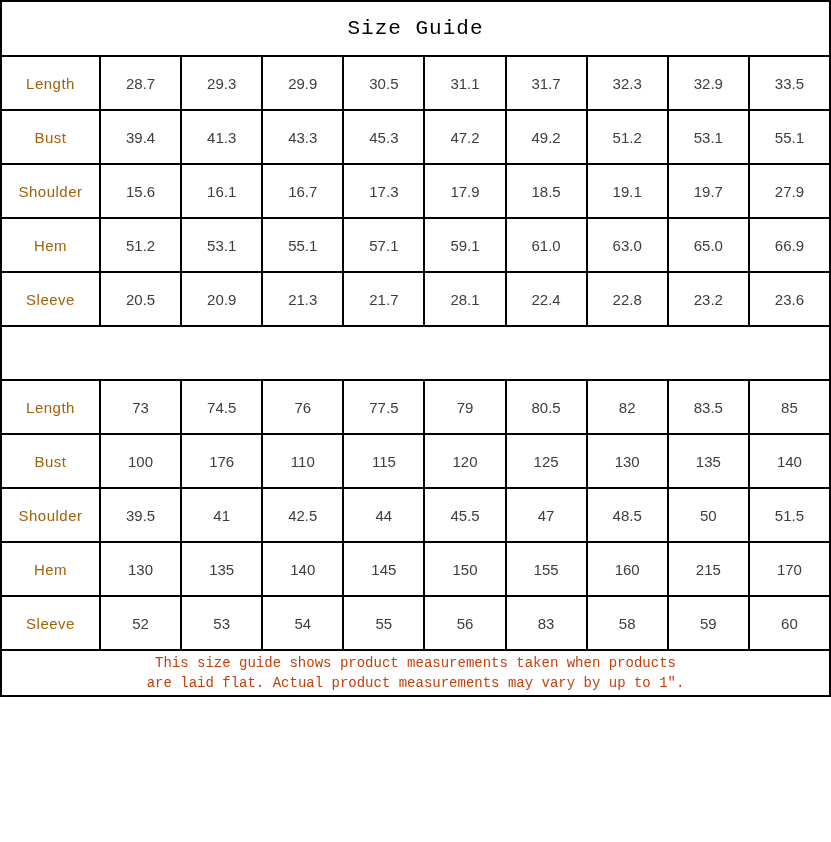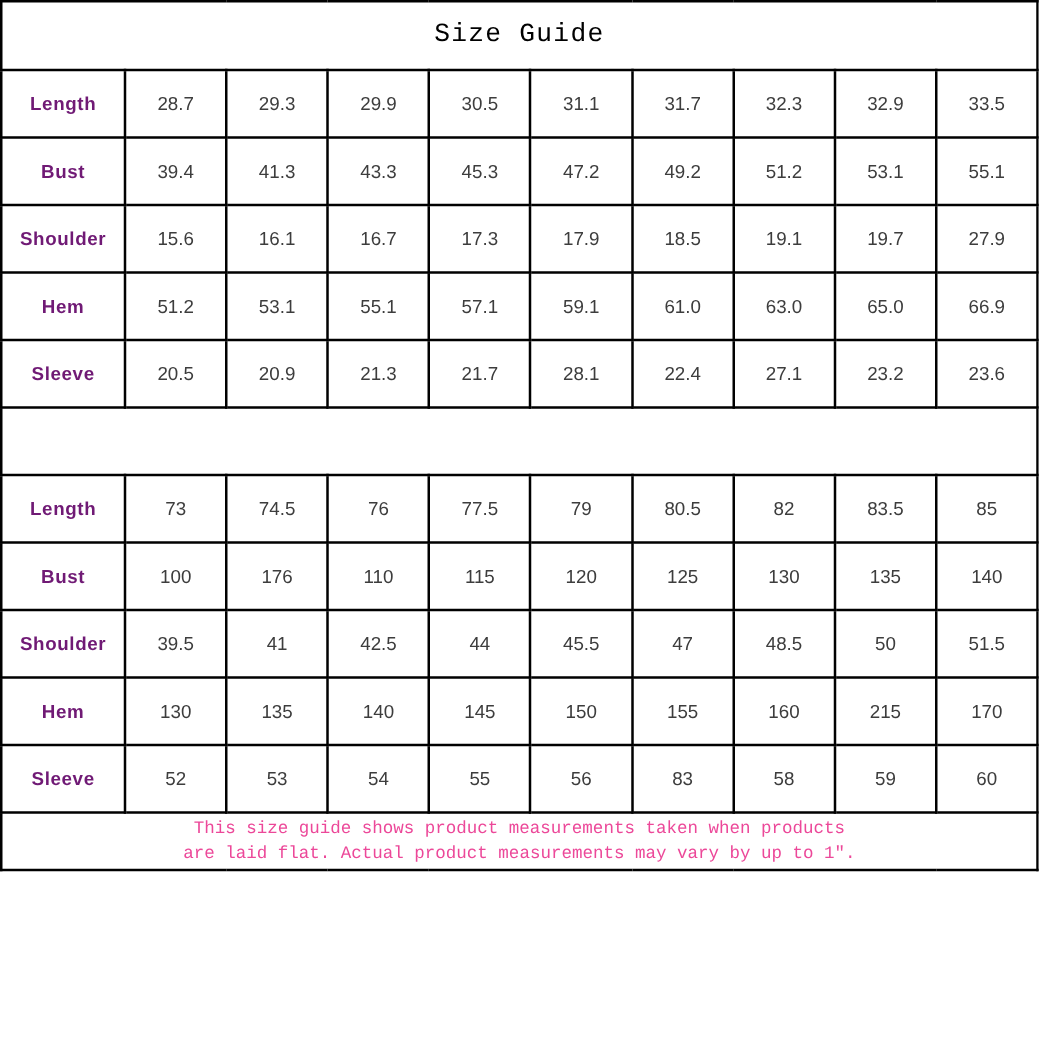--- a/index.html
+++ b/index.html
@@ -39,32 +39,32 @@
     font-size: 15px;
     color: #000000;
     letter-spacing: 0.5px;
   }
   tr.data-row td {
     height: 52px;
     font-size: 15px;
     color: #3d3d3d;
   }
   tr.data-row td.row-label {
-    font-weight: bold;
-    color: #701a75;
+    font-weight: normal;
+    color: #a16207;
     letter-spacing: 0.5px;
   }
   tr.gap-row td {
     height: 52px;
   }
   tr.footer-row td {
     height: 44px;
     font-family: "Liberation Mono", "DejaVu Sans Mono", monospace;
     font-size: 14px;
-    color: #ec4899;
+    color: #c2410c;
     line-height: 20px;
   }
 </style>
 </head>
 <body>
 
 <div class="page">
   <table class="size-guide">
     <colgroup>
       <col style="width:99px">
@@ -134,21 +134,21 @@
       <td>66.9</td>
     </tr>
     <tr class="data-row">
       <td class="row-label">Sleeve</td>
       <td>20.5</td>
       <td>20.9</td>
       <td>21.3</td>
       <td>21.7</td>
       <td>28.1</td>
       <td>22.4</td>
-      <td>27.1</td>
+      <td>22.8</td>
       <td>23.2</td>
       <td>23.6</td>
     </tr>
 
     <tr class="gap-row">
       <td colspan="10"></td>
     </tr>
 
 
     <tr class="data-row">

